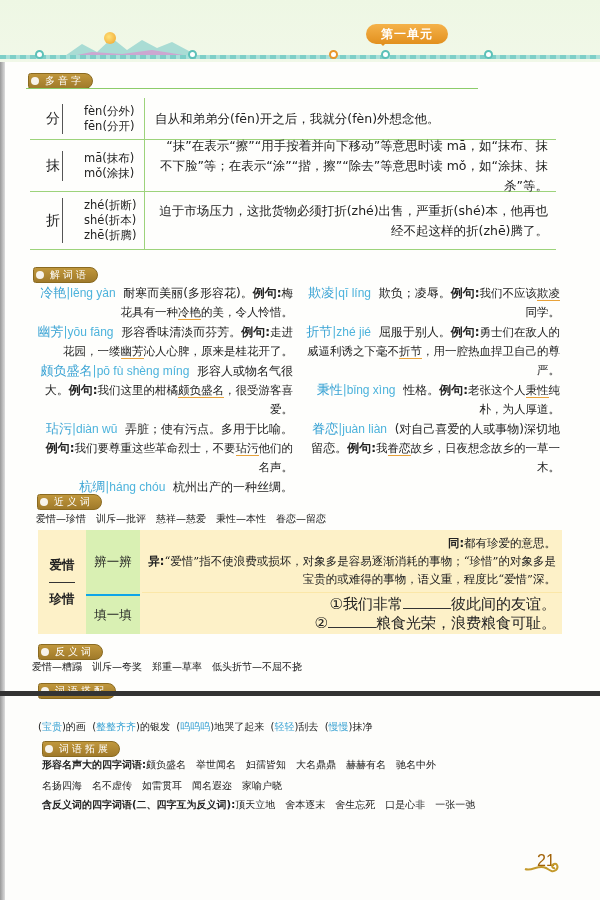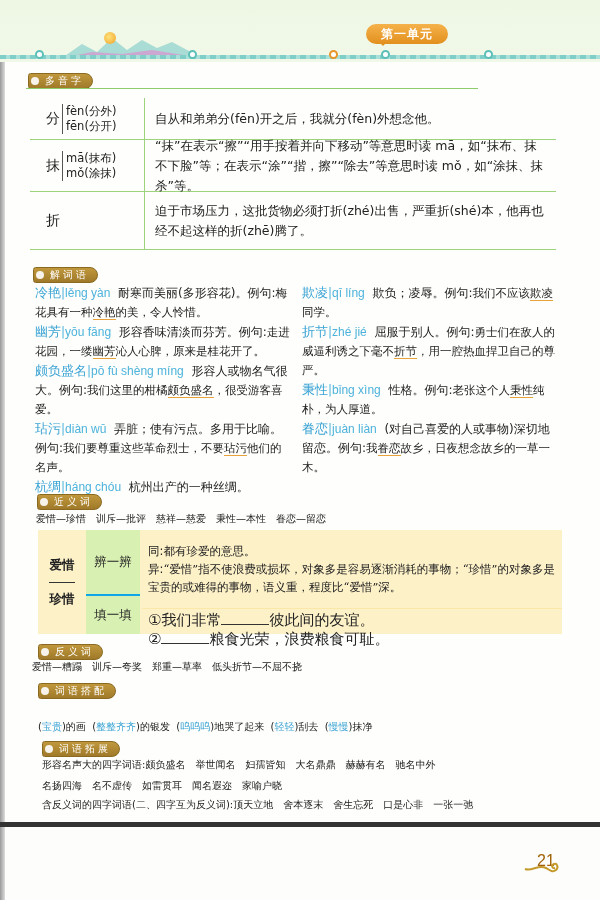--- a/index.html
+++ b/index.html
@@ -1,18 +1,18 @@
 <!DOCTYPE html>
 <html><head>
 <meta charset="utf-8">
 <style>
   * { box-sizing: border-box; margin: 0; padding: 0; }
   html, body { width: 600px; height: 900px; overflow: hidden; background: #fdfdfb; }
   body { font-family: "DejaVu Sans", "Liberation Sans", sans-serif; color: #222; position: relative; }
-  .page { position: absolute; left: 0; top: 0; width: 600px; height: 827px; background: #fefefc; }
+  .page { position: absolute; left: 0; top: 0; width: 600px; height: 696px; background: #fefefc; text-align: right; }
   .left-edge { position: absolute; left: 0; top: 0; width: 5px; height: 900px; background: linear-gradient(90deg,#999,#ddd); }
   .bottom-edge { position: absolute; left: 0; bottom: 0; width: 600px; height: 5px; background: #333; }
 
   
   .header { position: absolute; left: 0; top: 0; width: 600px; height: 62px; background: linear-gradient(180deg,#eef7e4,#f1f8e8); }
   .header-line { position: absolute; left: 0; top: 55px; width: 600px; height: 4px;
     background: repeating-linear-gradient(90deg,#7fcfc8 0 6px,#a9e0da 6px 10px); }
   .node { position: absolute; top: 50px; width: 9px; height: 9px; border-radius: 50%; border: 2px solid #5cc0b8; background: #fff; }
   .node.orange { border-color: #e8952a; }
   .mountains { position: absolute; left: 62px; top: 34px; width: 140px; height: 24px; }
@@ -26,45 +26,45 @@
   .tag { position: absolute; height: 16px; border-radius: 3px 9px 9px 3px; background: linear-gradient(180deg,#c0973c,#a07a2a);
     color: #fff; font-size: 10px; padding: 0 8px 0 16px; display: flex; align-items: center; letter-spacing: 3px;
     border: 1px solid #8a6a20; }
   .tag::before { content: ""; position: absolute; left: 2px; top: 3px; width: 8px; height: 8px; border-radius: 50%; background: #fff; opacity: .9; }
 
   
   .poly { position: absolute; left: 30px; top: 98px; width: 526px; }
   .poly-row { display: flex; border-bottom: 1.5px solid #9dd37b; }
   .poly-left { width: 115px; border-right: 1px solid #9dd37b; display: flex; align-items: center; padding-left: 16px; }
   .poly-char { font-size: 14px; margin-right: 2px; }
-  .poly-readings { border-left: 1px solid #555; padding-left: 3px; font-size: 11.5px; line-height: 15px; }
+  .poly-readings { border-left: 1px solid #555; padding-left: 21px; font-size: 11.5px; line-height: 15px; }
   .poly-right { flex: 1; padding: 0 8px 0 10px; font-size: 12.5px; line-height: 20px; display: flex; align-items: center; }
 
   
   .defs { position: absolute; top: 283px; font-size: 12px; line-height: 19px; }
   .defs p { margin-bottom: 0; }
   .term { color: #3aa3d4; font-size: 13px; }
   .py { color: #4db3dc; font-family: "Liberation Sans", sans-serif; font-size: 12px; }
   .bar { color: #4db3dc; }
-  .b { font-weight: normal; margin-top: 16px; }
+  .b { font-weight: bold; margin-top: 16px; }
   .ex { font-family: "DejaVu Serif", serif; font-size: 11.5px; }
   .ul { border-bottom: 1.5px solid #e8a23a; }
 
   .line-text { position: absolute; left: 33px; font-size: 10px; white-space: nowrap; }
   .blue { color: #3aa3d4; }
 
   
   .cmp { position: absolute; left: 38px; top: 530px; width: 524px; height: 104px; background: #fdf1c8; display: flex; }
   .cmp-left { width: 48px; display: flex; flex-direction: column; align-items: center; justify-content: center; font-size: 12.5px; font-weight: bold; }
   .cmp-left .dash { width: 26px; border-top: 1.5px solid #333; margin: 8px 0; }
   .cmp-mid { width: 54px; display: flex; flex-direction: column; }
   .cmp-mid div { flex: 1; background: #d9f0b3; display: flex; align-items: center; justify-content: center; font-size: 12.5px; }
   .cmp-mid div:first-child { border-bottom: 2px solid #0ea5e9; flex: 1.7; }
   .cmp-right { flex: 1; display: flex; flex-direction: column; border-left: 2px solid #fdf1c8; }
-  .cmp-right .r1 { flex: 1.7; padding: 12px 6px; font-size: 11.5px; line-height: 18px; border-bottom: 1.5px solid #fbe7a8; font-family: "DejaVu Serif", serif; }
+  .cmp-right .r1 { flex: 1.7; padding: 4px 6px; font-size: 11.5px; line-height: 18px; border-bottom: 1.5px solid #fbe7a8; font-family: "DejaVu Serif", serif; }
   .cmp-right .r2 { flex: 1; padding: 2px 6px; font-size: 15px; line-height: 19px; }
   .blank { display: inline-block; width: 48px; border-bottom: 1px solid #333; }
 
   .pagenum { position: absolute; left: 537px; top: 852px; font-size: 16px; color: #a16207; font-family: "Liberation Sans", sans-serif; }
   .swirl { position: absolute; left: 524px; top: 860px; width: 36px; height: 14px; }
 </style>
 </head>
 <body>
 
 <div class="page">
@@ -105,20 +105,25 @@
         <div class="poly-readings">
           <div>mā(抹布)</div>
           <div>mǒ(涂抹)</div>
         </div>
       </div>
       <div class="poly-right">“抹”在表示“擦”“用手按着并向下移动”等意思时读 mā，如“抹布、抹不下脸”等；在表示“涂”“揩，擦”“除去”等意思时读 mǒ，如“涂抹、抹杀”等。</div>
     </div>
     <div class="poly-row" style="height:58px">
       <div class="poly-left">
         <span class="poly-char">折</span>
+        <div class="poly-readings">
+          <div>zhé(折断)</div>
+          <div>shé(折本)</div>
+          <div>zhē(折腾)</div>
+        </div>
       </div>
       <div class="poly-right">迫于市场压力，这批货物必须打折(zhé)出售，严重折(shé)本，他再也经不起这样的折(zhē)腾了。</div>
     </div>
   </div>
 
   <div class="tag" style="left:33px;top:267px">解词语</div>
 
   <div class="defs" style="left:35px;width:258px">
     <p><span class="term">冷艳</span><span class="bar">|</span><span class="py">lěng yàn</span>&nbsp;&nbsp;<span>耐寒而美丽(多形容花)。</span><span class="b">例句:</span><span class="ex">梅花具有一种</span><span class="ex ul">冷艳</span><span class="ex">的美，令人怜惜。</span></p>
     <p><span class="term">幽芳</span><span class="bar">|</span><span class="py">yōu fāng</span>&nbsp;&nbsp;<span>形容香味清淡而芬芳。</span><span class="b">例句:</span><span class="ex">走进花园，一缕</span><span class="ex ul">幽芳</span><span class="ex">沁人心脾，原来是桂花开了。</span></p>

